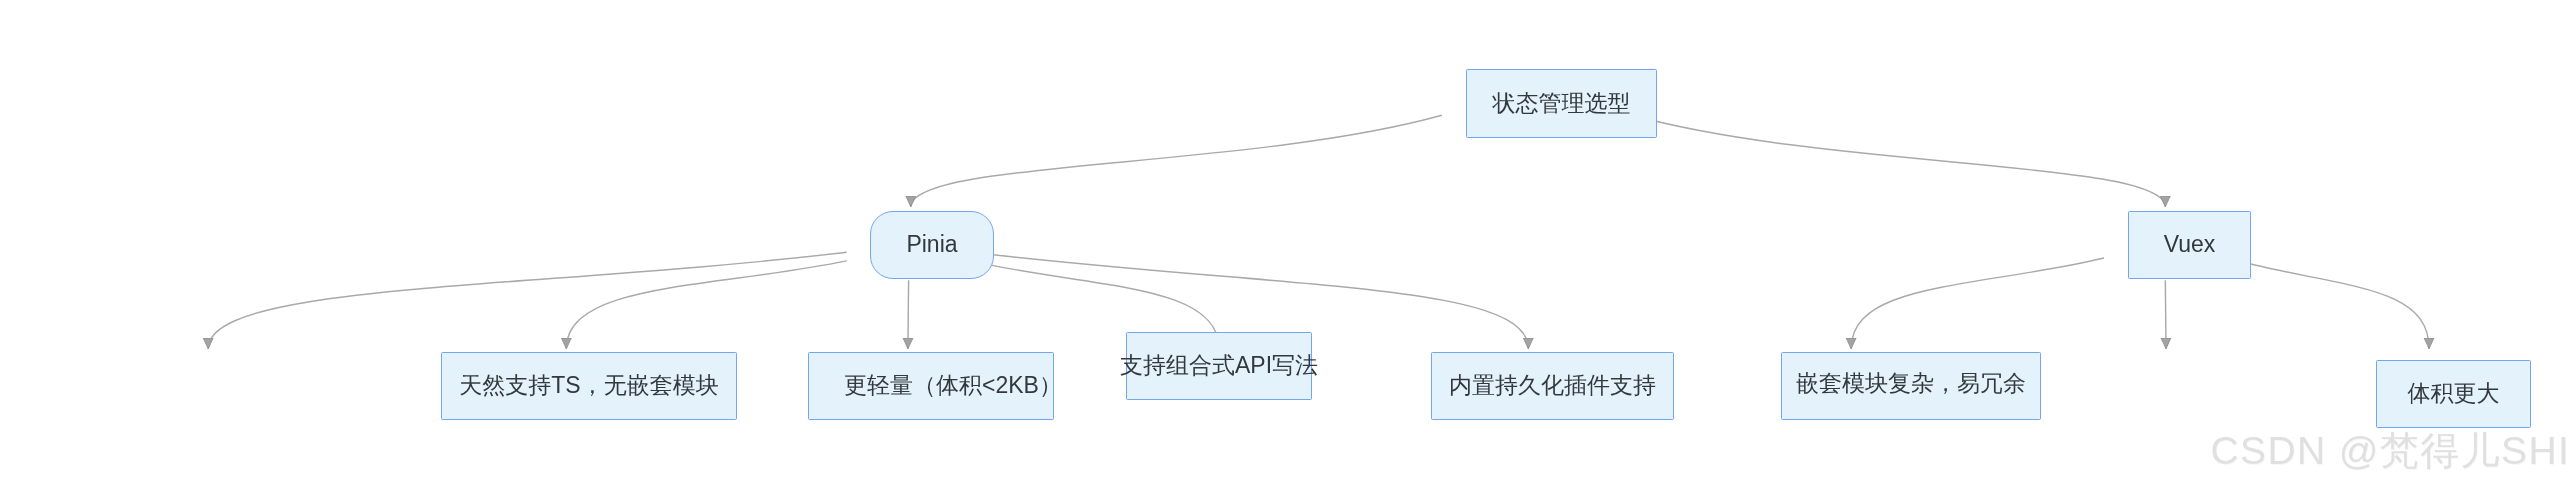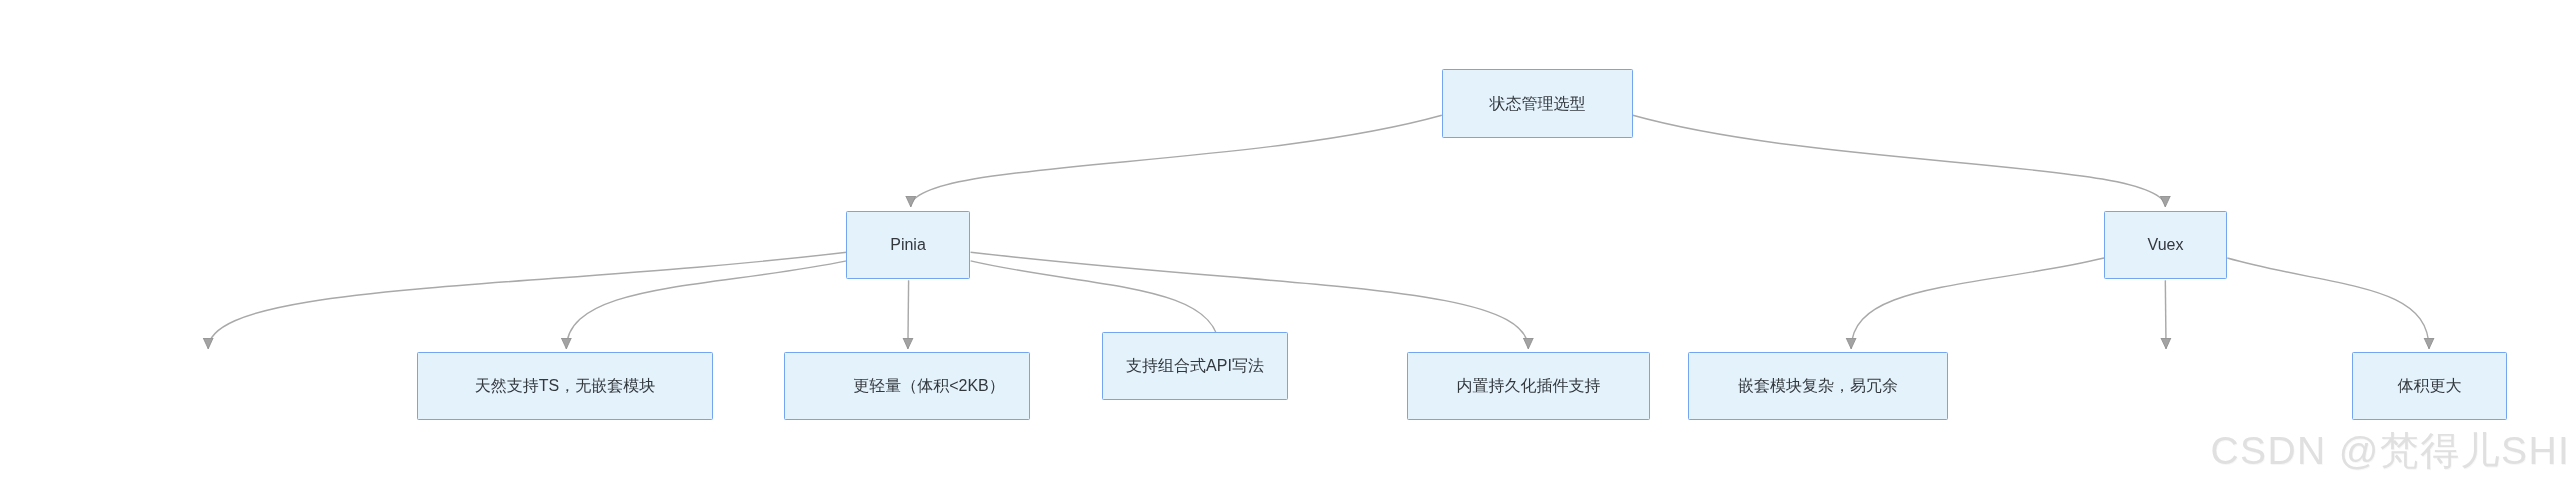--- a/index.html
+++ b/index.html
@@ -37,35 +37,36 @@
     position: absolute;
     box-sizing: border-box;
     background: var(--node-fill);
     border: 1.4px solid var(--node-border);
     border-radius: 1.4px;
     display: flex;
     align-items: center;
     justify-content: center;
     text-align: right;
     color: var(--text-color);
-    font-size: 16px;
+    font-size: 23px;
     line-height: 1.2;
     white-space: nowrap;
+    margin-left: 24px;
   }
   .node.root   { left: 1442px; top:  69px; width: 191px; height: 69px; }
-  .node.pinia  { left: 846px; top: 211px; width: 124px; height: 68px; }
+  .node.pinia  { left: 846px; top: 211px; width: 124px; height: 68px; border-radius: 23px; }
   .node.vuex   { left: 2104px; top: 211px; width: 123px; height: 68px; }
   .node.c1 { left:   68px; top: 352px; width: 278px; height: 68px; }
   .node.c2 { left:  417px; top: 352px; width: 296px; height: 68px; }
   .node.c3 { left: 784px; top: 352px; width: 246px; height: 68px; padding-left: 44px; }
   .node.c4 { left: 1102px; top: 332px; width: 186px; height: 68px; }
   .node.c5 { left: 1407px; top: 352px; width: 243px; height: 68px; }
-  .node.c6 { left: 1688px; top: 352px; width: 260px; height: 68px; }
+  .node.c6 { left: 1757px; top: 352px; width: 260px; height: 68px; font-family: Liberation Mono, monospace; }
   .node.c7 { left: 2053px; top: 352px; width: 226px; height: 68px; }
-  .node.c8 { left: 2352px; top: 352px; width: 155px; height: 68px; }
+  .node.c8 { left: 2352px; top: 360px; width: 155px; height: 68px; }
   .watermark {
     position: absolute;
     right: 5.8px;
     top: 424px;
     font-size: 39px;
     letter-spacing: 1.4px;
     color: var(--watermark-color);
     text-shadow: 0.7px 0.7px 0 #f7f7f7;
     white-space: nowrap;
     user-select: none;

